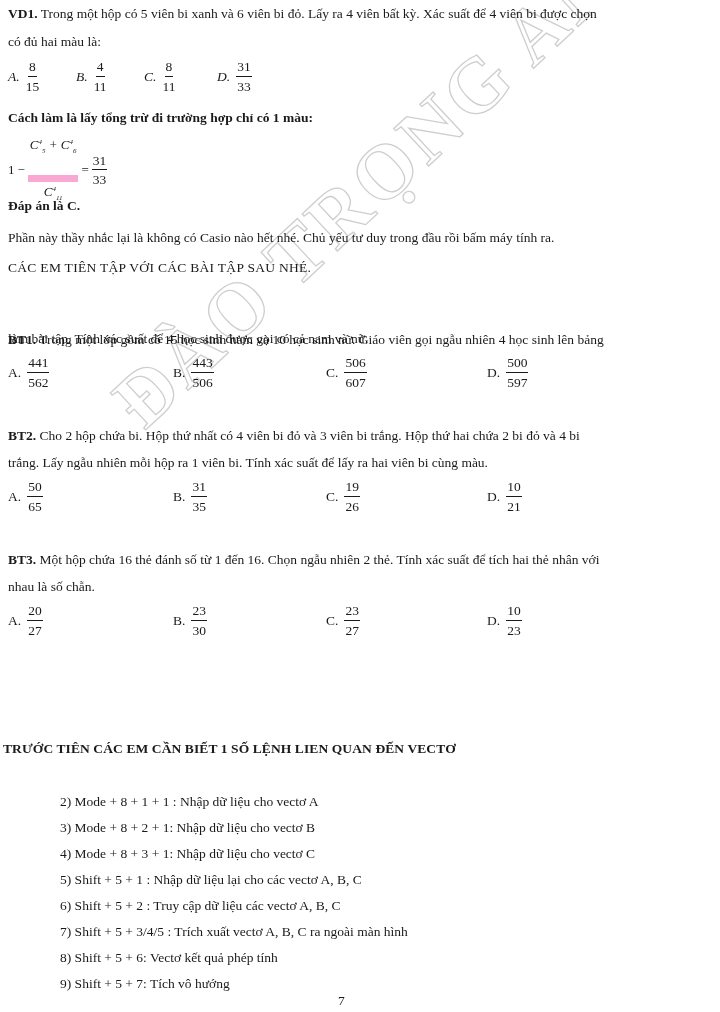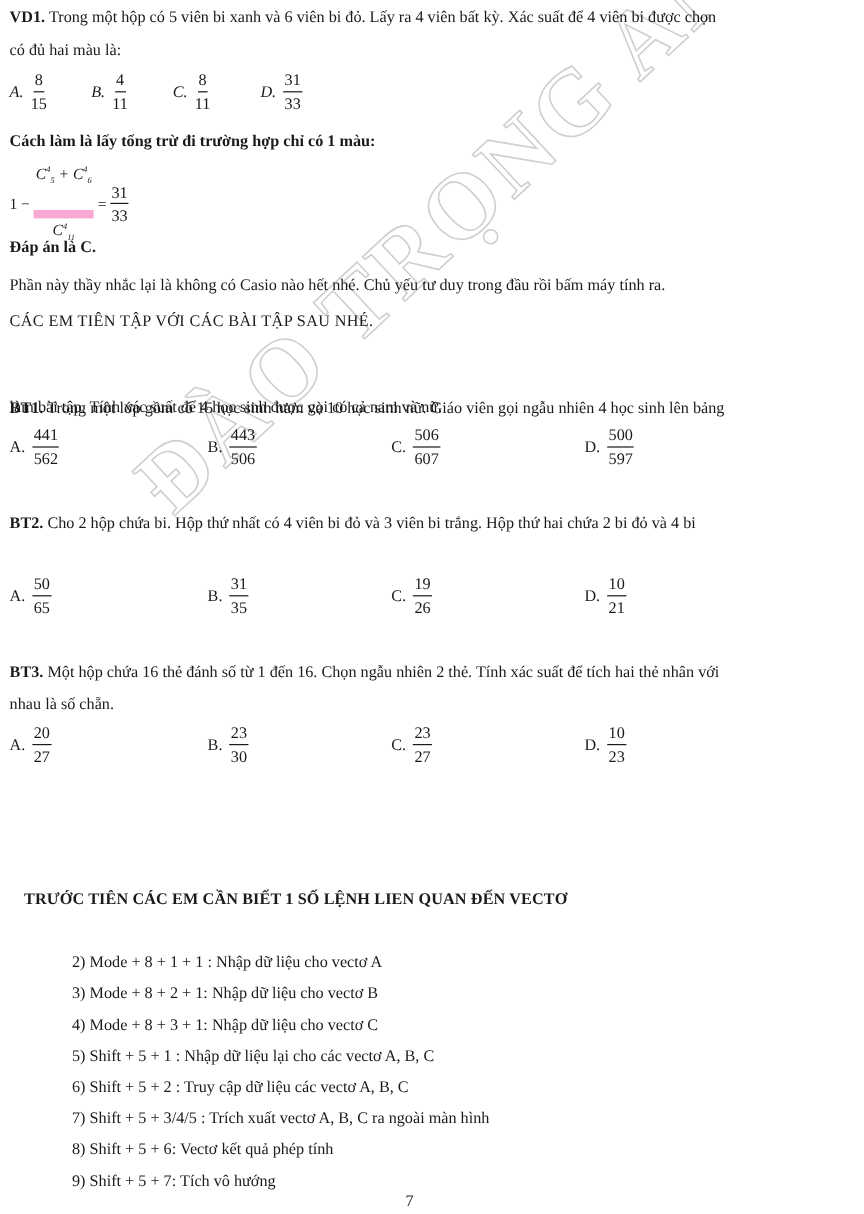--- a/index.html
+++ b/index.html
@@ -125,20 +125,21 @@
     <span class="lbl">D.</span>
     <span class="frac">
         <span class="num">500</span>
         <span class="den">597</span>
       </span>
   </div>
 
   <div class="abs" style="left:8px; top:428px;">
     <span class="b">BT2.</span><span> Cho 2 hộp chứa bi. Hộp thứ nhất có 4 viên bi đỏ và 3 viên bi trắng. Hộp thứ hai chứa 2 bi đỏ và 4 bi</span>
   </div>
+  <div class="abs" style="left:8px; top:455px;">trắng. Lấy ngẫu nhiên mỗi hộp ra 1 viên bi. Tính xác suất để lấy ra hai viên bi cùng màu.</div>
   <div class="opt" style="left:8px; top:480px;">
     <span class="lbl">A.</span>
     <span class="frac">
         <span class="num">50</span>
         <span class="den">65</span>
       </span>
   </div>
   <div class="opt" style="left:173px; top:480px;">
     <span class="lbl">B.</span>
     <span class="frac">
@@ -187,21 +188,21 @@
       </span>
   </div>
   <div class="opt" style="left:487px; top:604px;">
     <span class="lbl">D.</span>
     <span class="frac">
         <span class="num">10</span>
         <span class="den">23</span>
       </span>
   </div>
 
-  <div class="abs subhead" style="left:20px; top:741px;">TRƯỚC TIÊN CÁC EM CẦN BIẾT 1 SỐ LỆNH LIEN QUAN ĐẾN VECTƠ</div>
+  <div class="abs subhead" style="left:3px; top:741px;">TRƯỚC TIÊN CÁC EM CẦN BIẾT 1 SỐ LỆNH LIEN QUAN ĐẾN VECTƠ</div>
 
   <div class="list-item" style="top:794px;">2) Mode + 8 + 1 + 1 : Nhập dữ liệu cho vectơ A</div>
   <div class="list-item" style="top:820px;">3) Mode + 8 + 2 + 1: Nhập dữ liệu cho vectơ B</div>
   <div class="list-item" style="top:846px;text-align:center;">4) Mode + 8 + 3 + 1: Nhập dữ liệu cho vectơ C</div>
   <div class="list-item" style="top:872px;">5) Shift + 5 + 1 : Nhập dữ liệu lại cho các vectơ A, B, C</div>
   <div class="list-item" style="top:898px;text-align:center;">6) Shift + 5 + 2 : Truy cập dữ liệu các vectơ A, B, C</div>
   <div class="list-item" style="top:924px;">7) Shift + 5 + 3/4/5 : Trích xuất vectơ A, B, C ra ngoài màn hình</div>
   <div class="list-item" style="top:950px;">8) Shift + 5 + 6: Vectơ kết quả phép tính</div>
   <div class="list-item" style="top:976px;">9) Shift + 5 + 7: Tích vô hướng</div>
 

